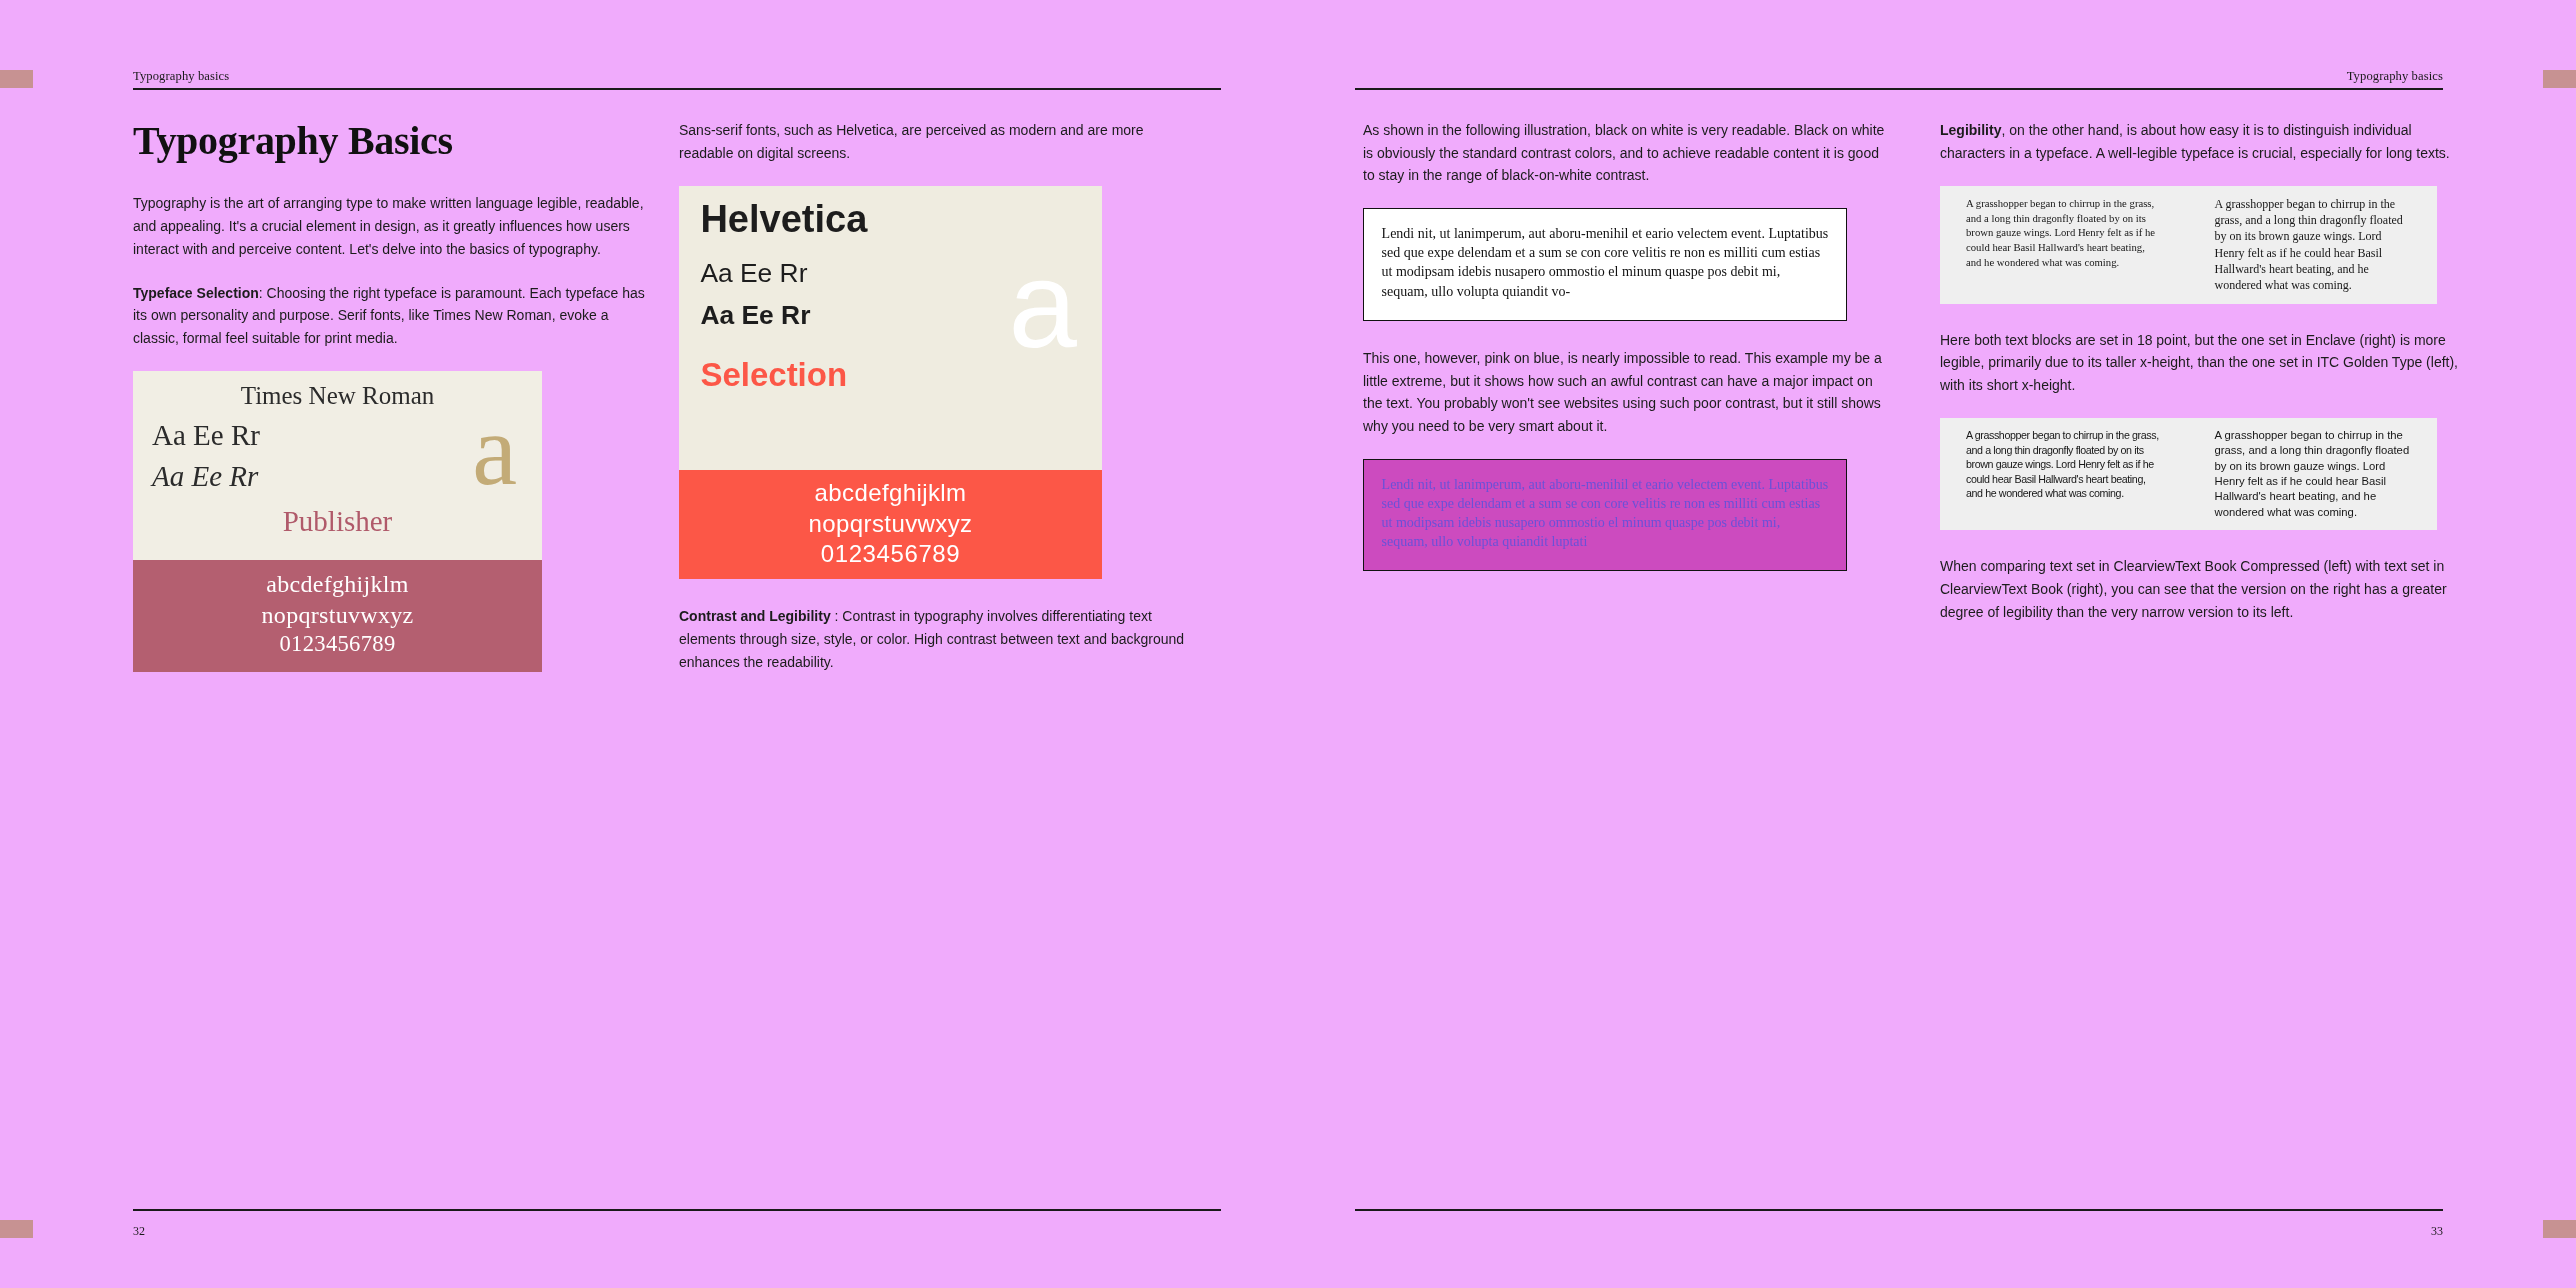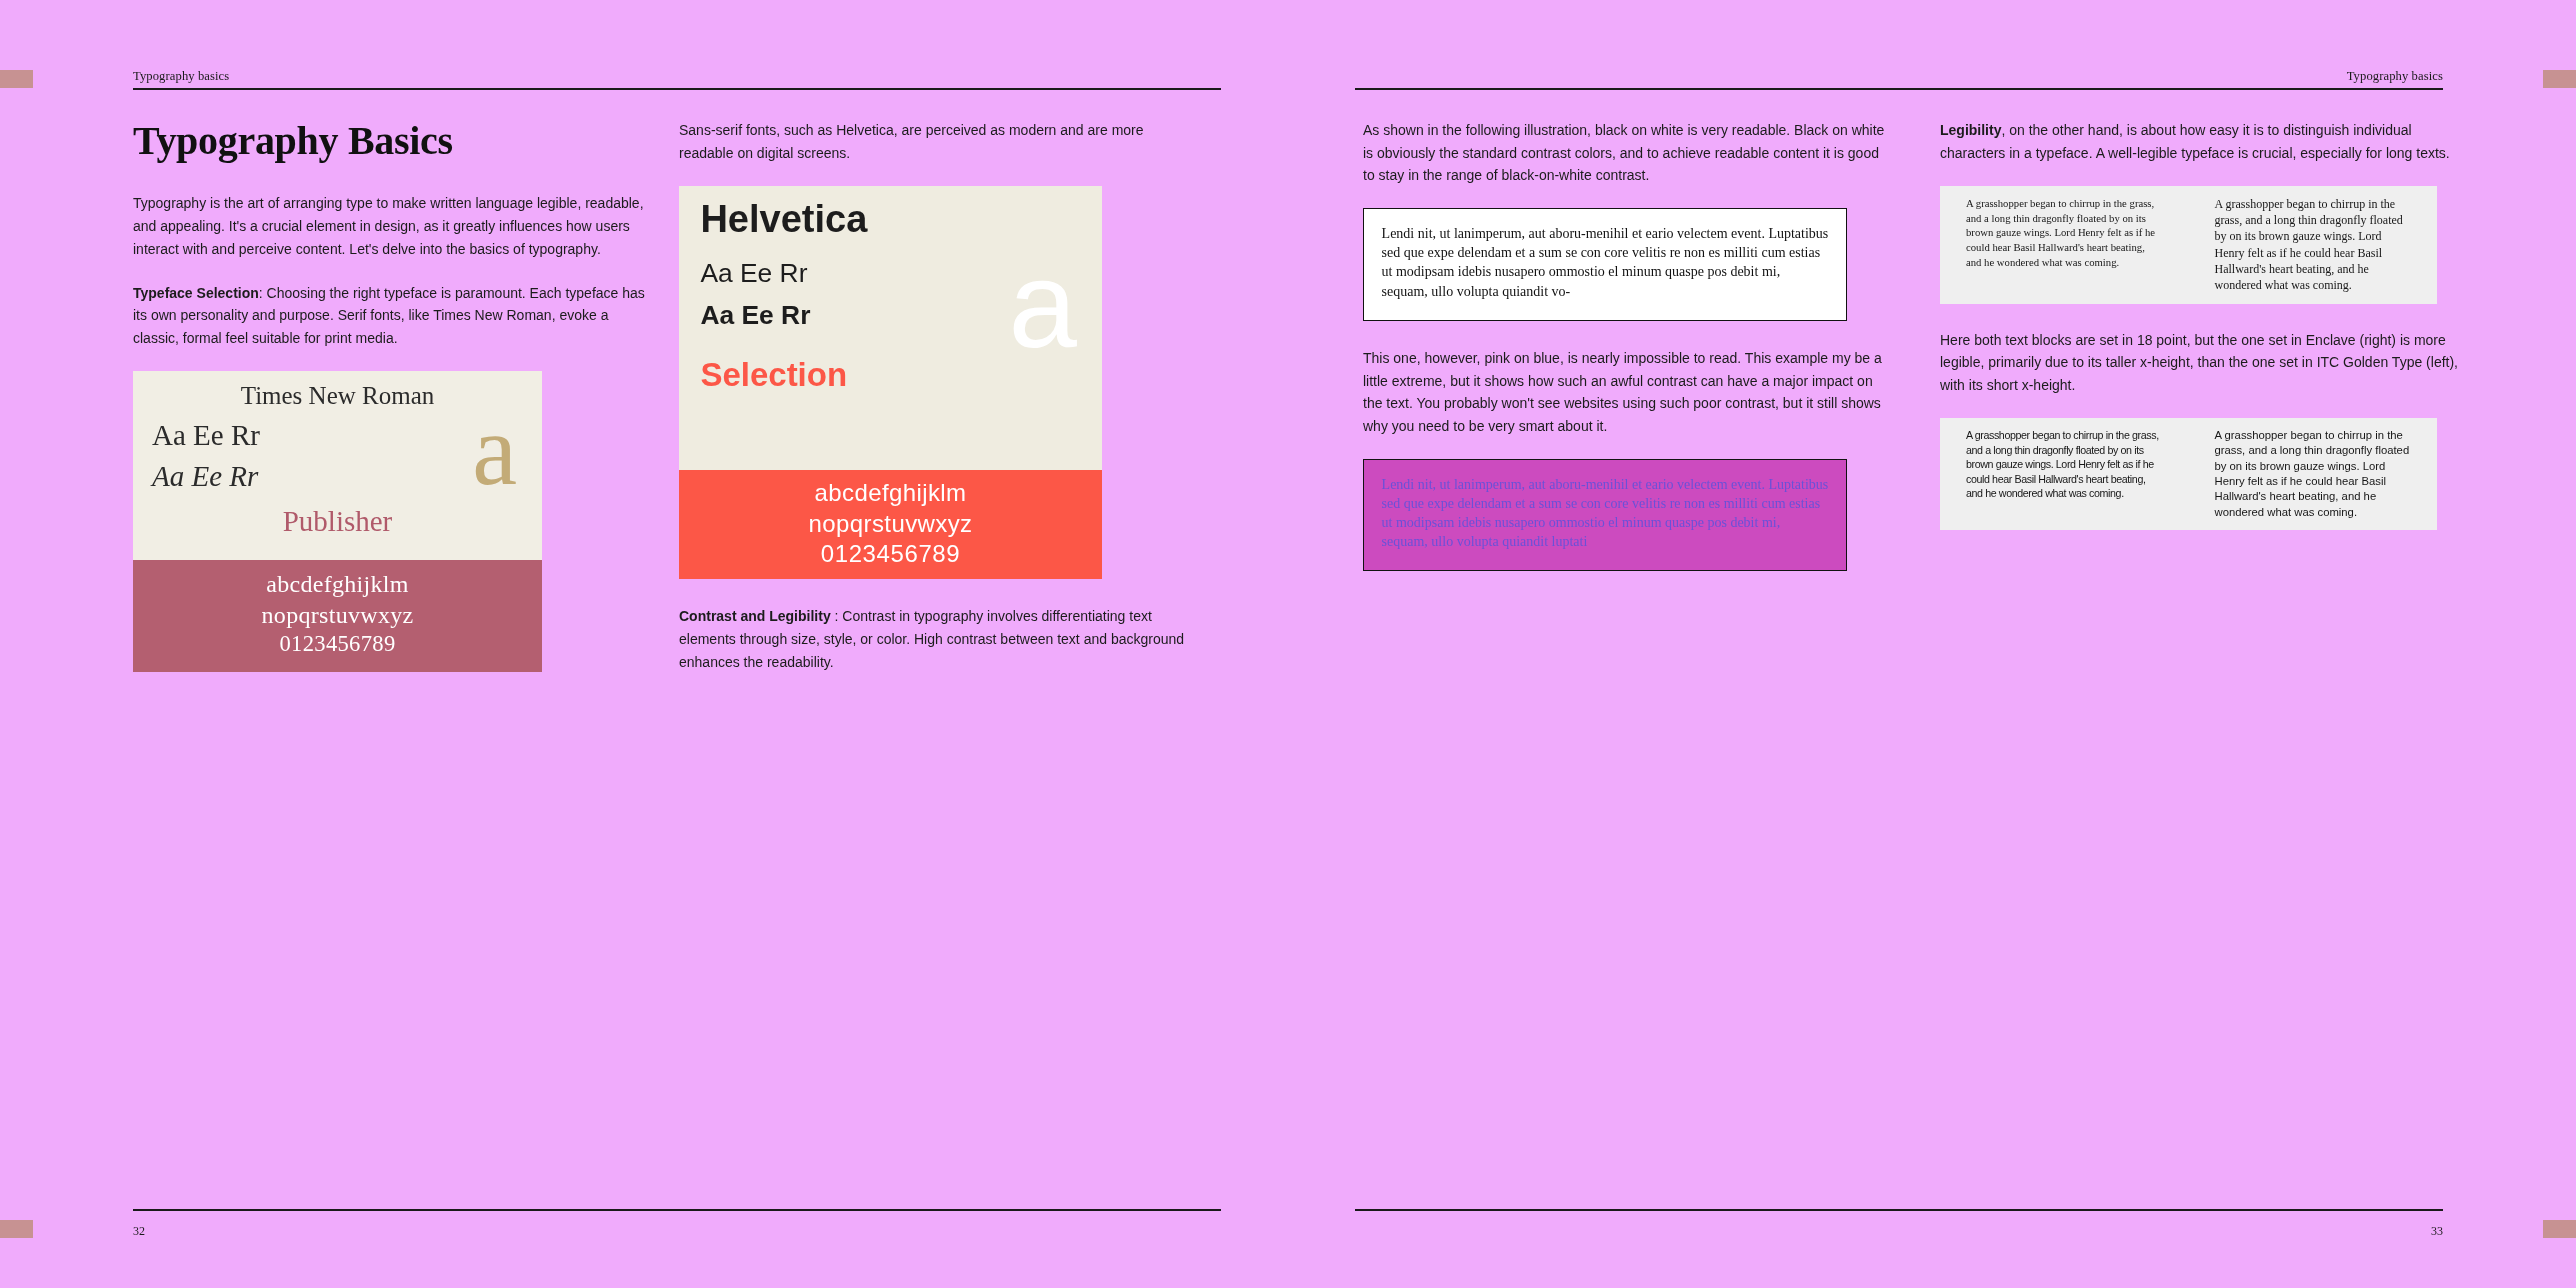--- a/index.html
+++ b/index.html
@@ -374,16 +374,17 @@
       <div class="cell b">A grasshopper began to chirrup in the grass, and a long thin dragonfly floated by on its brown gauze wings. Lord Henry felt as if he could hear Basil Hallward's heart beating, and he wondered what was coming.</div>
     </div>
 
     <p class="body">Here both text blocks are set in 18 point, but the one set in Enclave (right) is more legible, primarily due to its taller x-height, than the one set in ITC Golden Type (left), with its short x-height.</p>
 
     <div class="compare second">
       <div class="cell a">A grasshopper began to chirrup in the grass, and a long thin dragonfly floated by on its brown gauze wings. Lord Henry felt as if he could hear Basil Hallward's heart beating, and he wondered what was coming.</div>
       <div class="cell b">A grasshopper began to chirrup in the grass, and a long thin dragonfly floated by on its brown gauze wings. Lord Henry felt as if he could hear Basil Hallward's heart beating, and he wondered what was coming.</div>
     </div>
 
+    <p class="body">When comparing text set in ClearviewText Book Compressed (left) with text set in ClearviewText Book (right), you can see that the version on the right has a greater degree of legibility than the very narrow version to its left.</p>
   </div>
 
 </div>
 
 
 </body></html>

